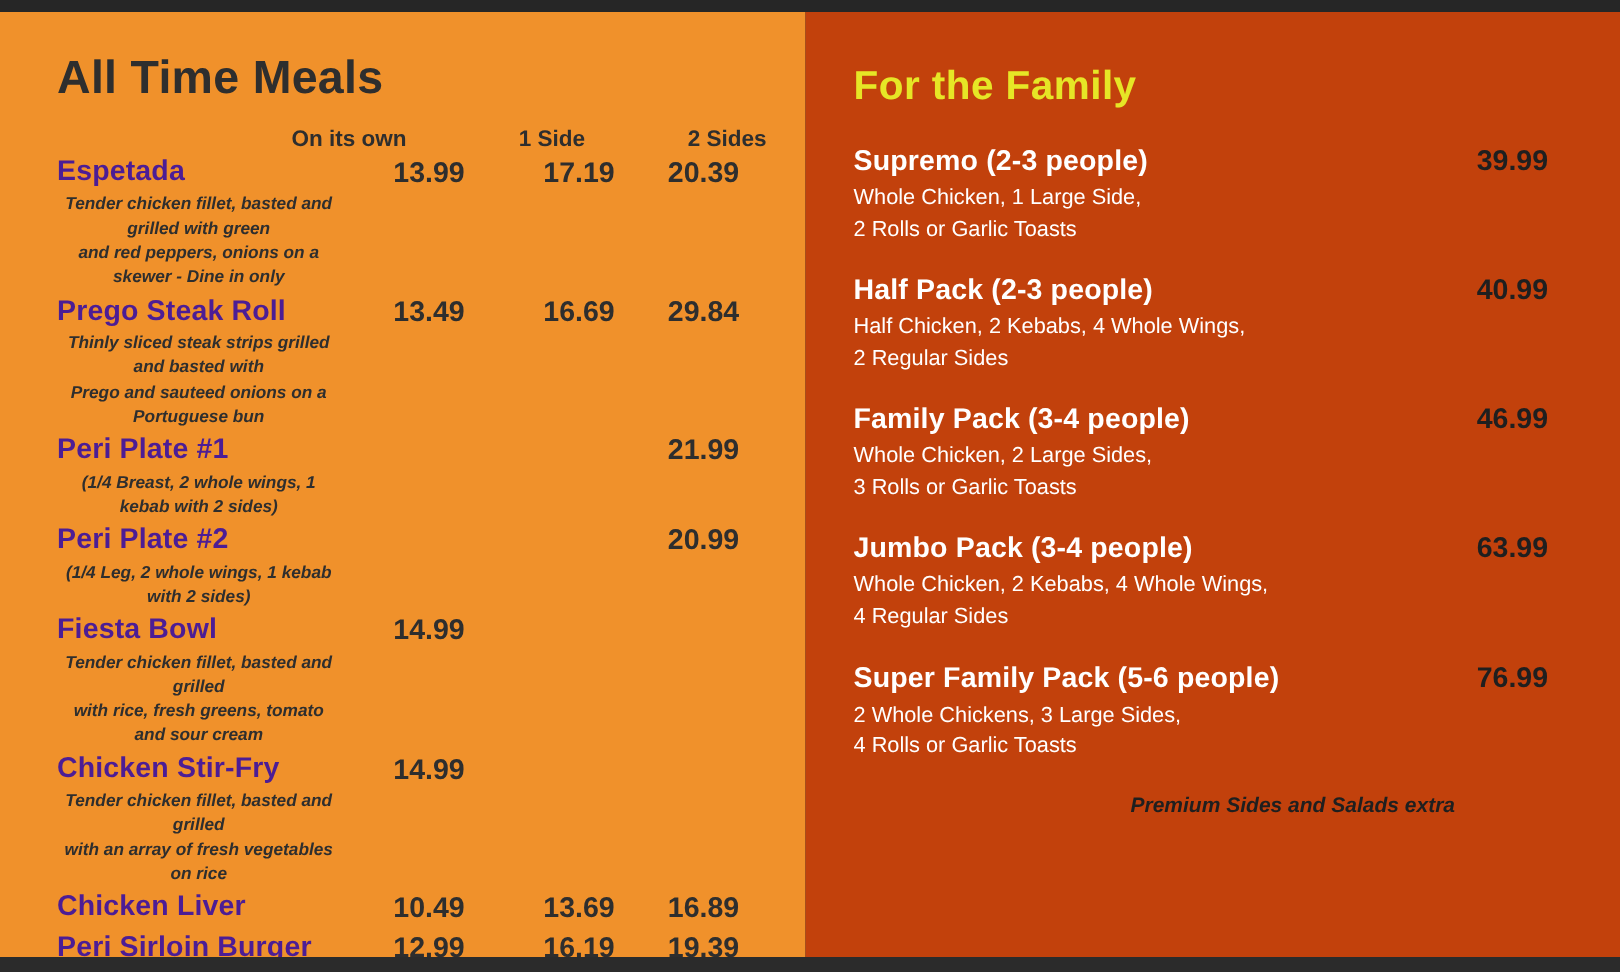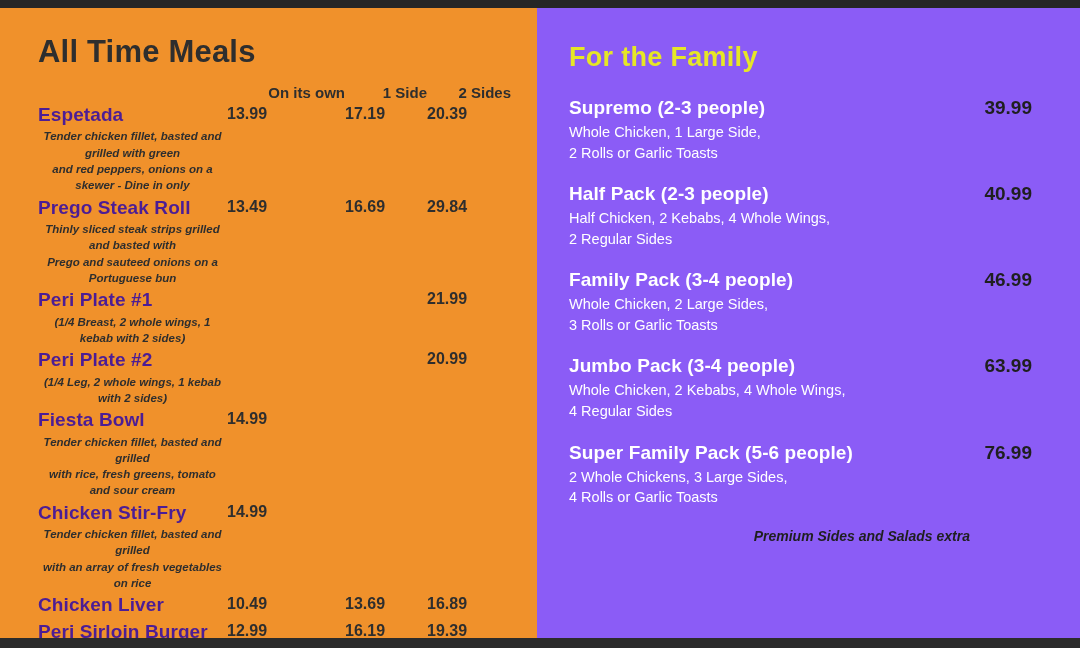--- a/index.html
+++ b/index.html
@@ -42,20 +42,21 @@
     letter-spacing: 0.2px;
     margin-bottom: 14px;
   }
   .col-heads {
     display: flex;
     justify-content: flex-end;
     font-size: 15px;
     font-weight: bold;
     color: #2e2e2e;
     margin-bottom: 2px;
+    gap: 37px;
   }
   .col-heads span { text-align: right; }
   .ch-own { width: 118px; }
   .ch-one { width: 82px; }
   .ch-two { width: 84px; }
 
   .item {
     display: flex;
     align-items: flex-start;
     margin-bottom: 2px;
@@ -76,33 +77,33 @@
     line-height: 1.42;
     margin-top: 1px;
     text-align: center;
   }
   .prices {
     display: flex;
     flex: 0 0 auto;
     padding-top: 2px;
   }
   .prices span {
-    text-align: left;
-    font-size: 16px;
+    text-align: center;
+    font-size: 19px;
     font-weight: bold;
     color: #2e2e2e;
   }
   .p-own { width: 118px; }
   .p-one { width: 82px; }
   .p-two { width: 84px; }
 
   
   .panel-right {
     width: 543px;
-    background: #8b5cf6;
+    background: #c2410c;
     padding: 42px 48px 0 32px;
     position: relative;
   }
   .panel-right h1 {
     font-size: 27px;
     font-weight: bold;
     color: #e6e626;
     letter-spacing: 0.3px;
     margin-bottom: 24px;
   }

